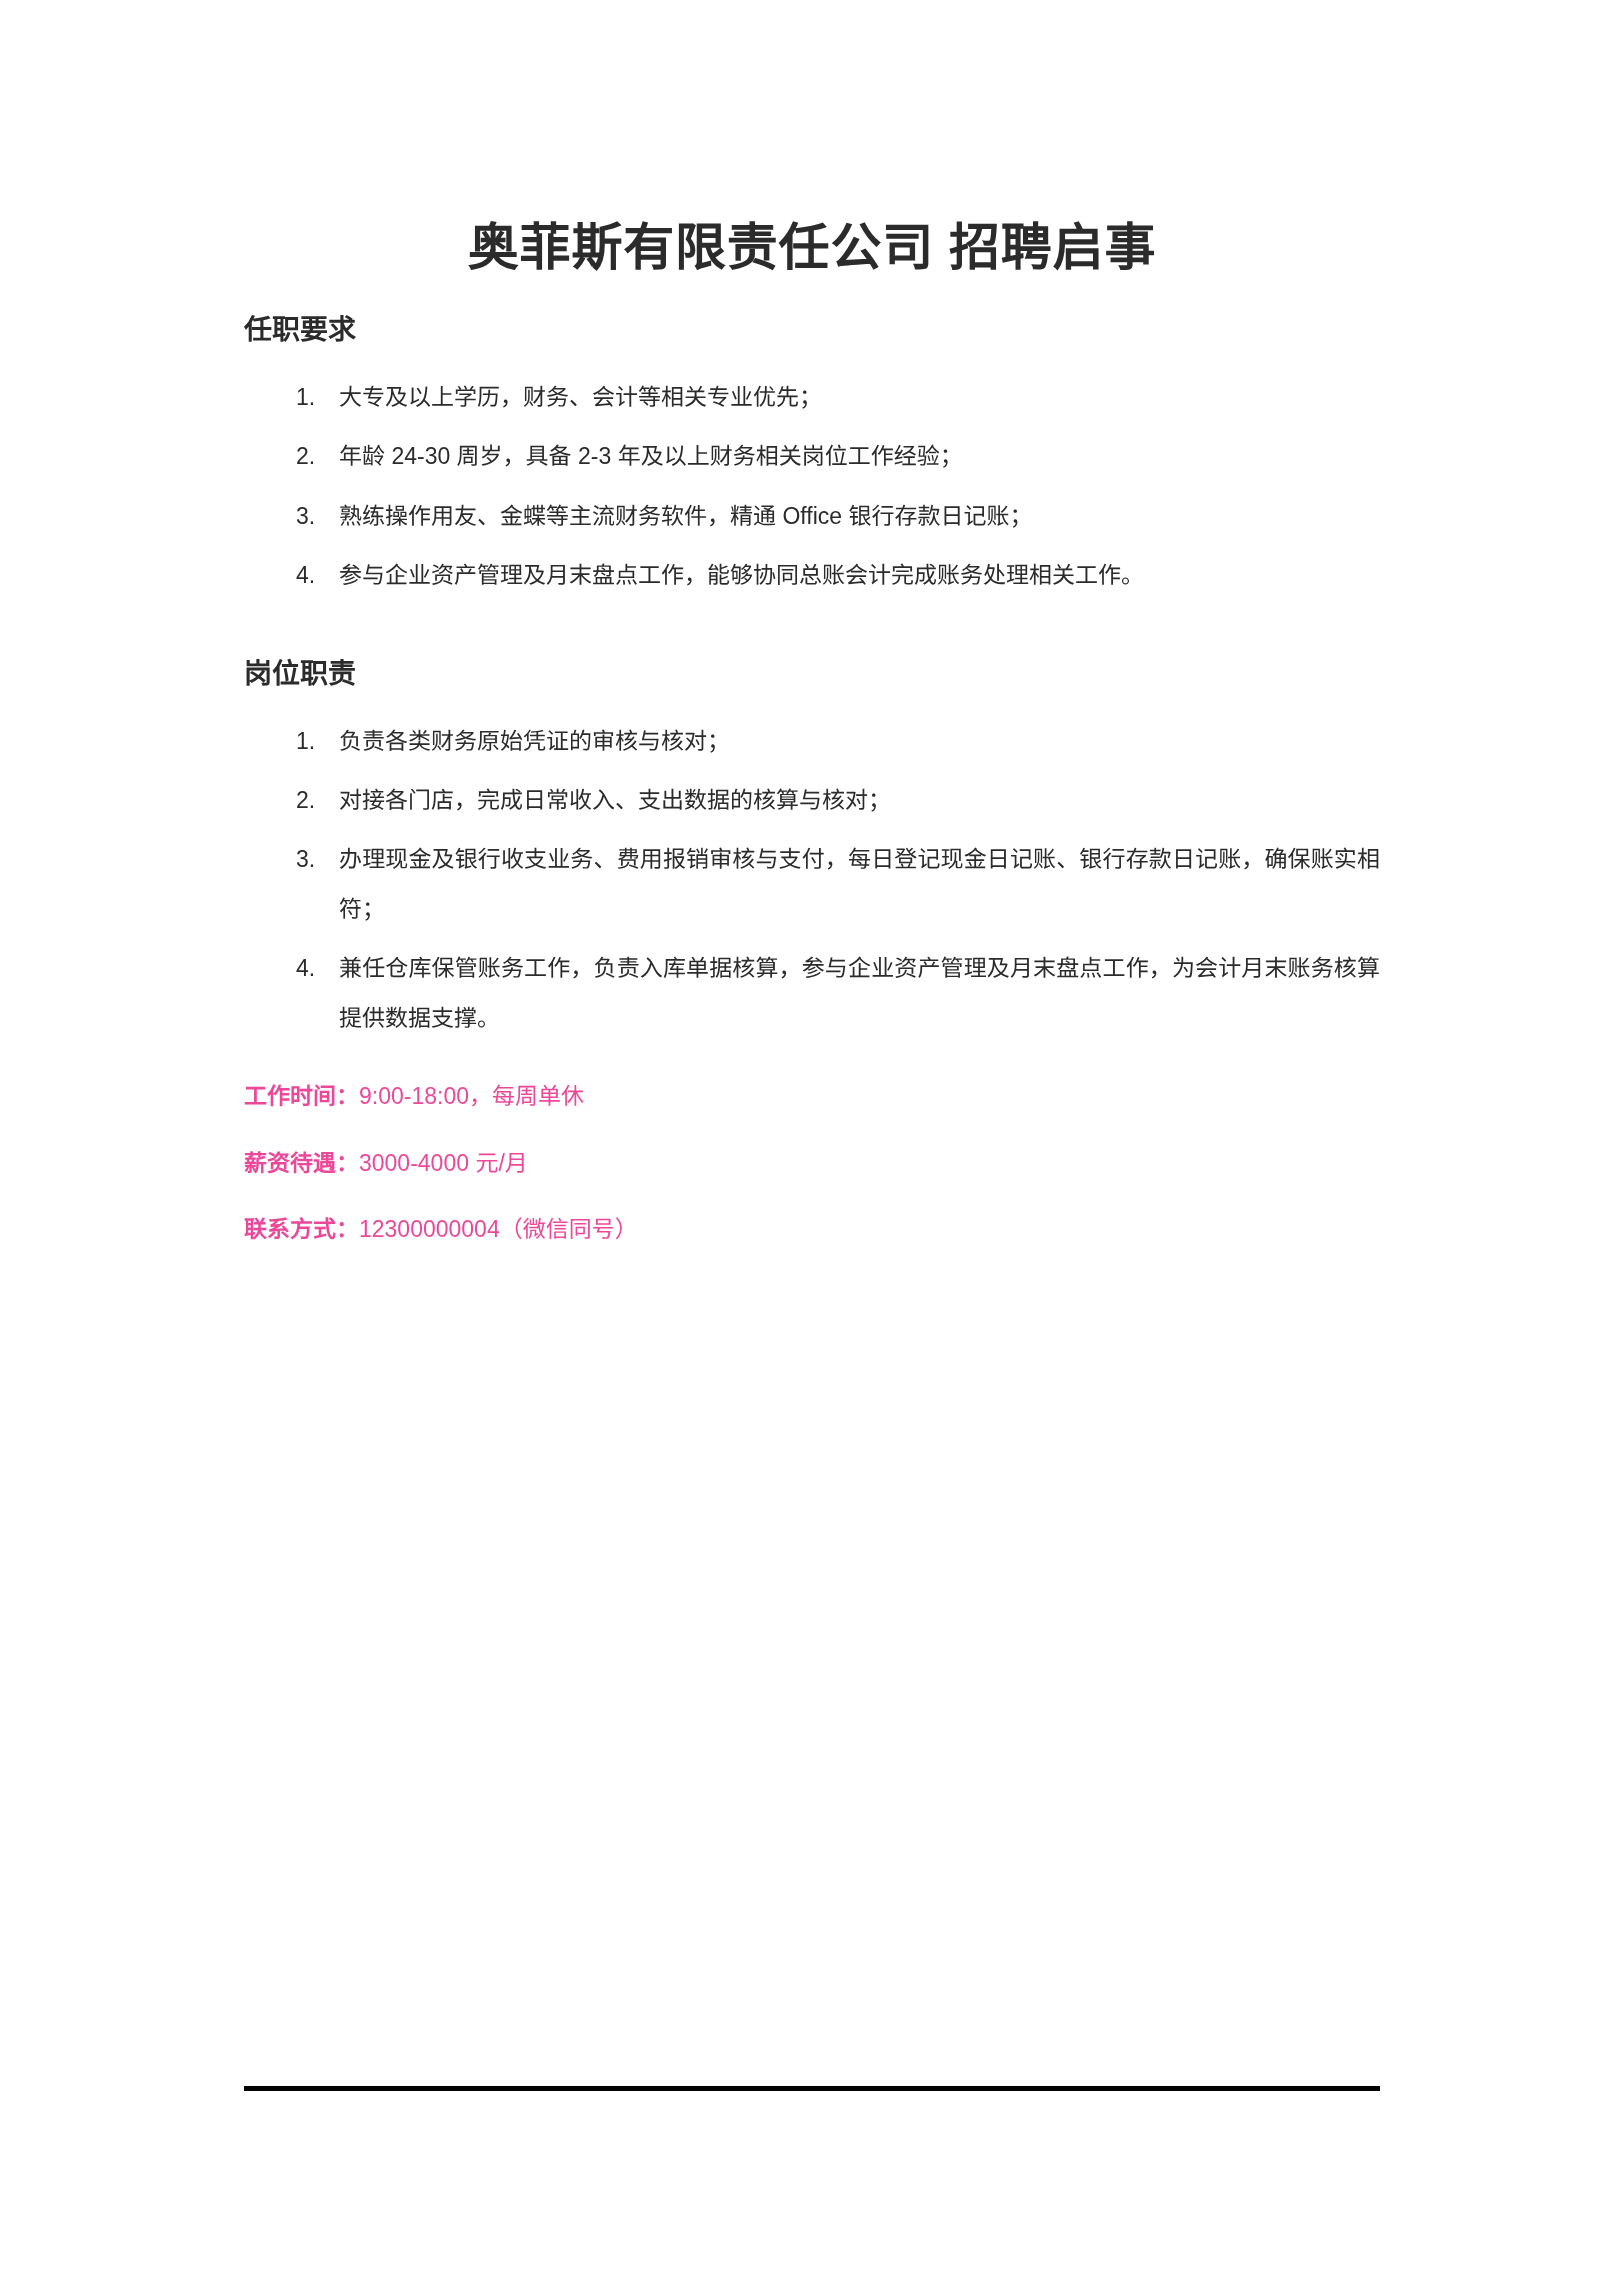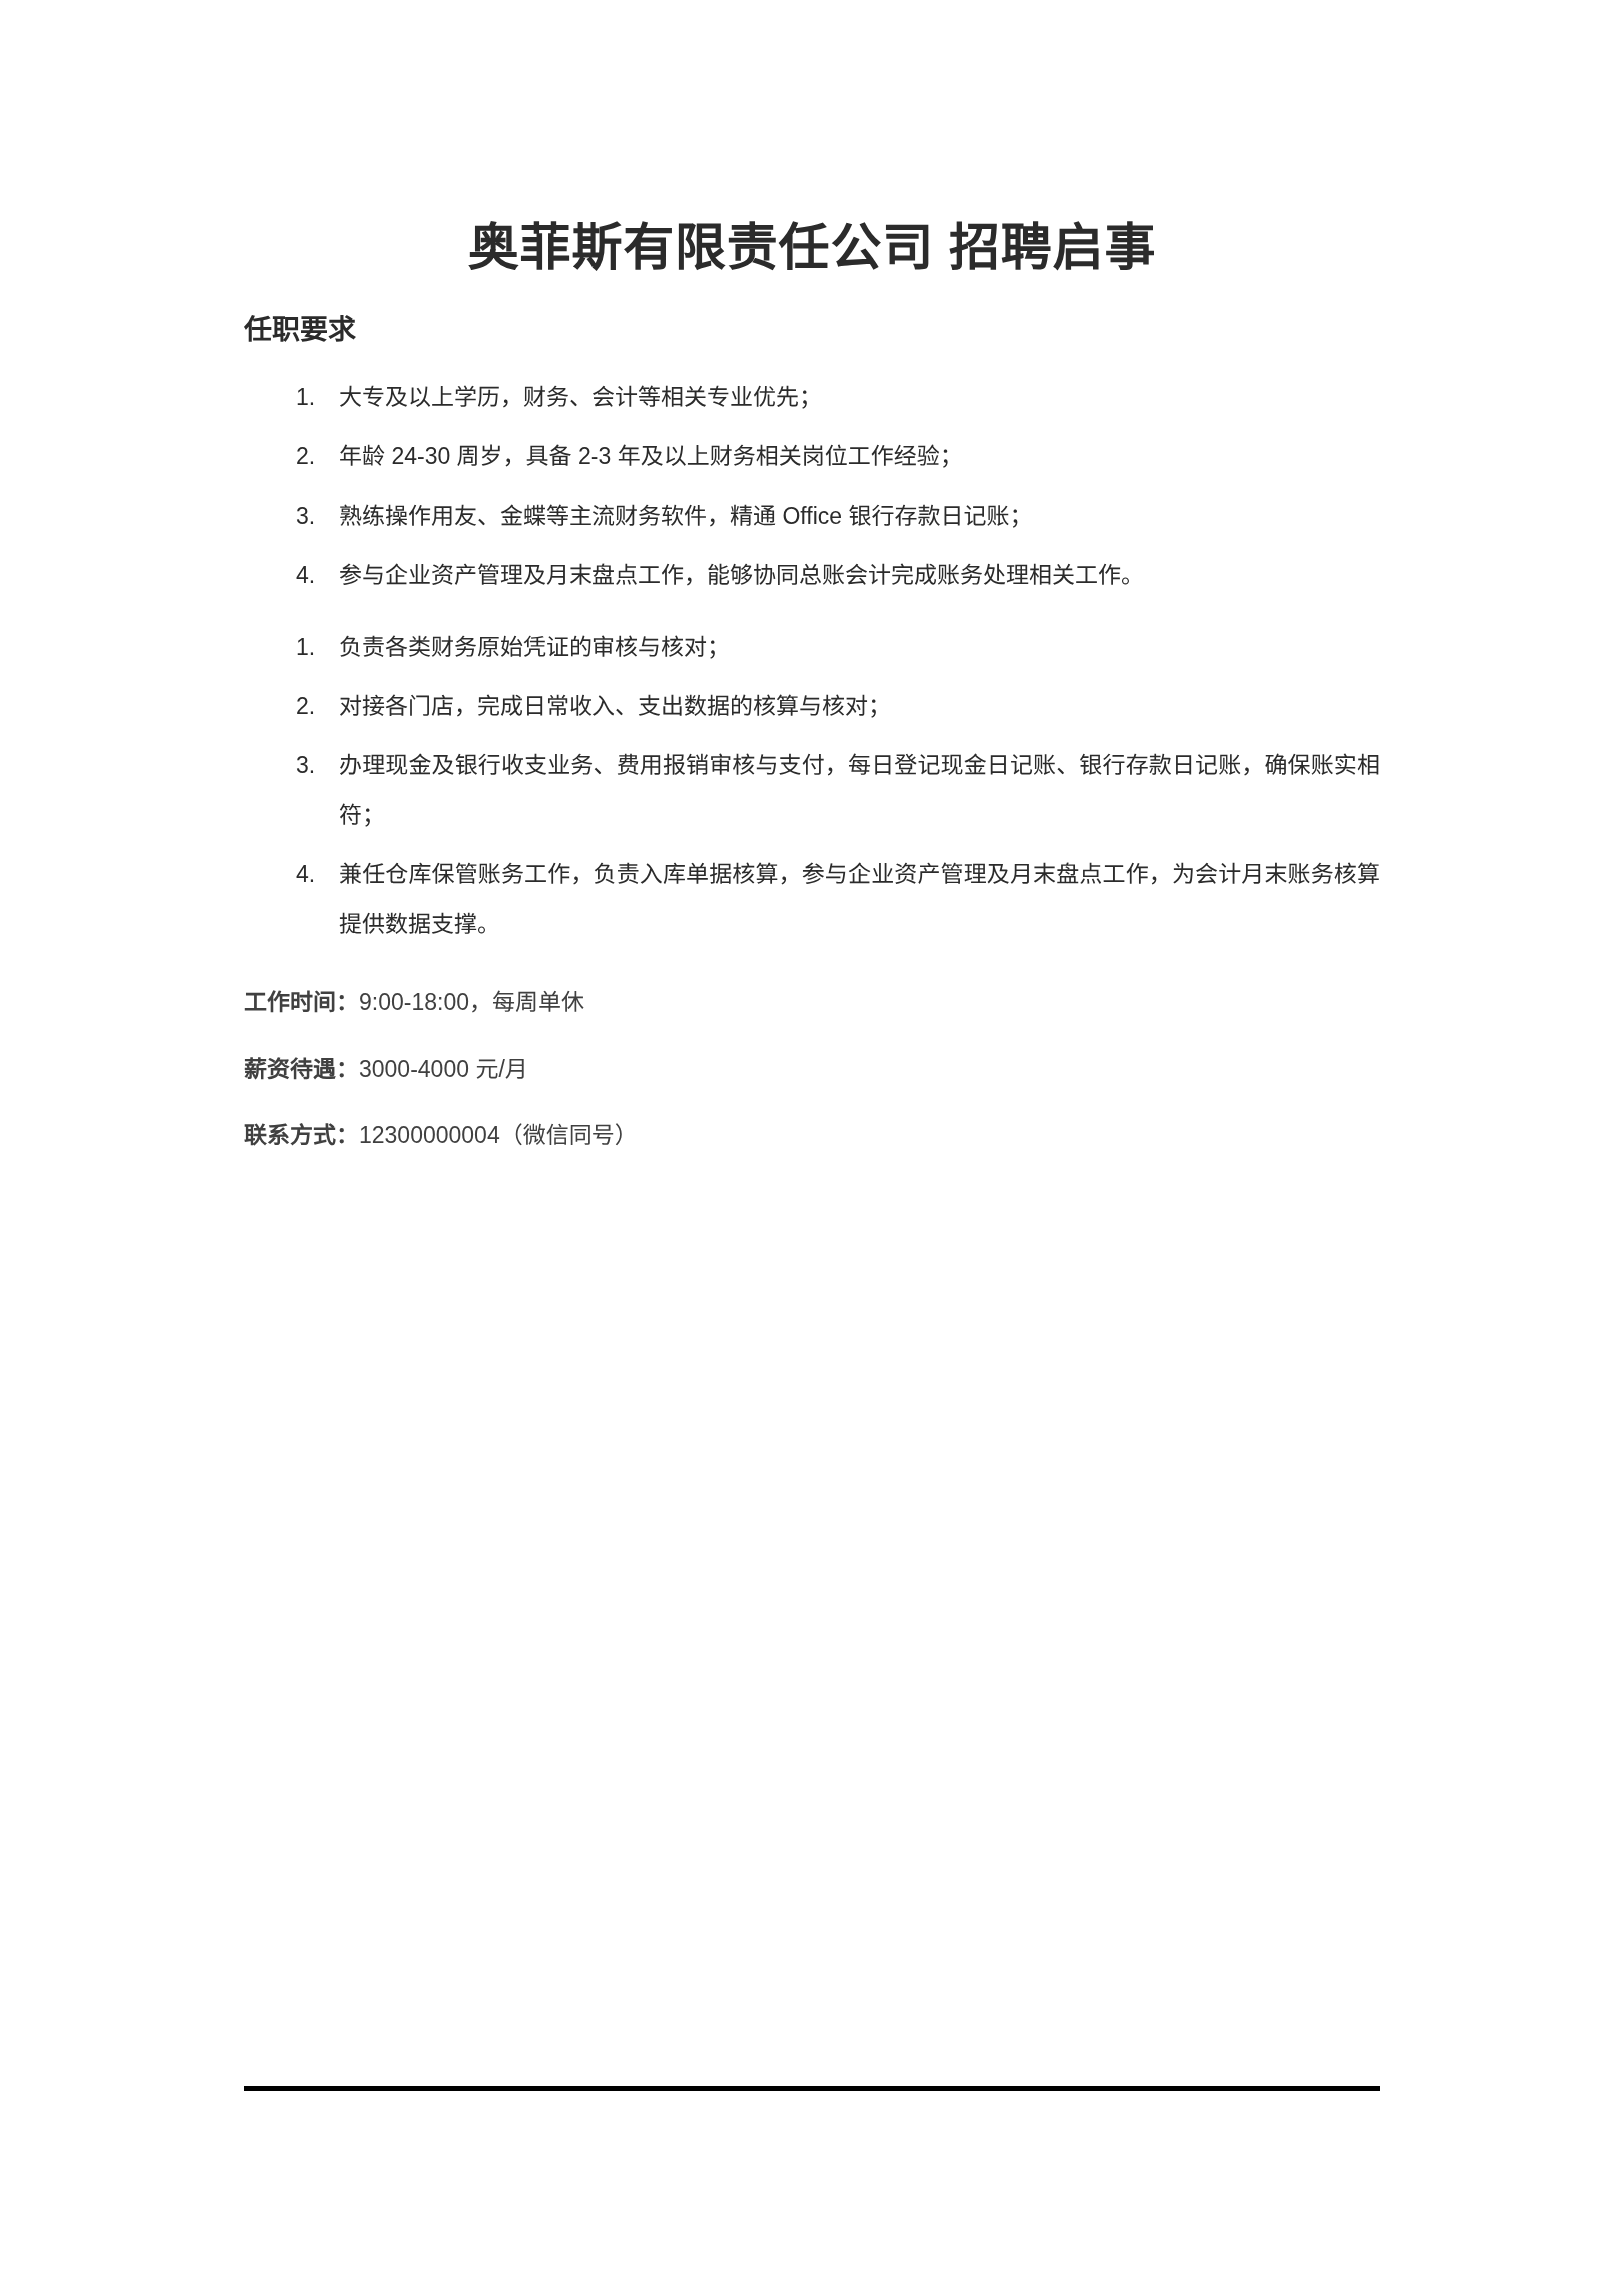--- a/index.html
+++ b/index.html
@@ -98,21 +98,21 @@
     display: block;
   }
 
   
   .info-block {
     padding-top: 29px;
   }
   .info-line {
     font-size: 23px;
     line-height: 2.15;
-    color: #404040;
+    color: #ec4899;
     margin: 0;
     padding-bottom: 17px;
   }
   .info-line:last-child {
     padding-bottom: 0;
   }
   .info-key {
     font-weight: 700;
   }
   .info-val {
@@ -156,20 +156,21 @@
       <li>
         <span class="li-num">3.</span>
         <span class="li-text">熟练操作用友、金蝶等主流财务软件，精通 Office 银行存款日记账；</span>
       </li>
       <li>
         <span class="li-num">4.</span>
         <span class="li-text">参与企业资产管理及月末盘点工作，能够协同总账会计完成账务处理相关工作。</span>
       </li>
     </ol>
 
+    <h3 class="h3 spaced-top">岗位职责</h3>
 
     <ol class="req-list">
       <li>
         <span class="li-num">1.</span>
         <span class="li-text">负责各类财务原始凭证的审核与核对；</span>
       </li>
       <li>
         <span class="li-num">2.</span>
         <span class="li-text">对接各门店，完成日常收入、支出数据的核算与核对；</span>
       </li>

